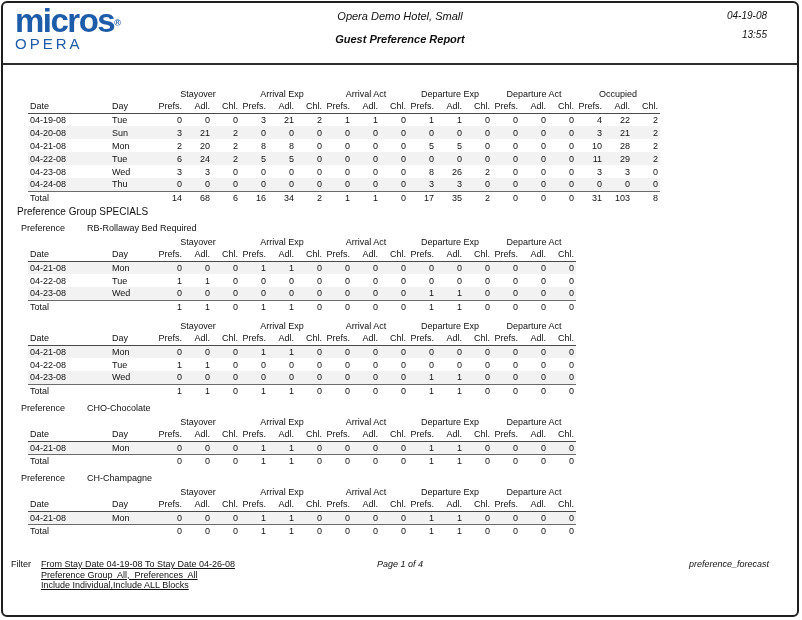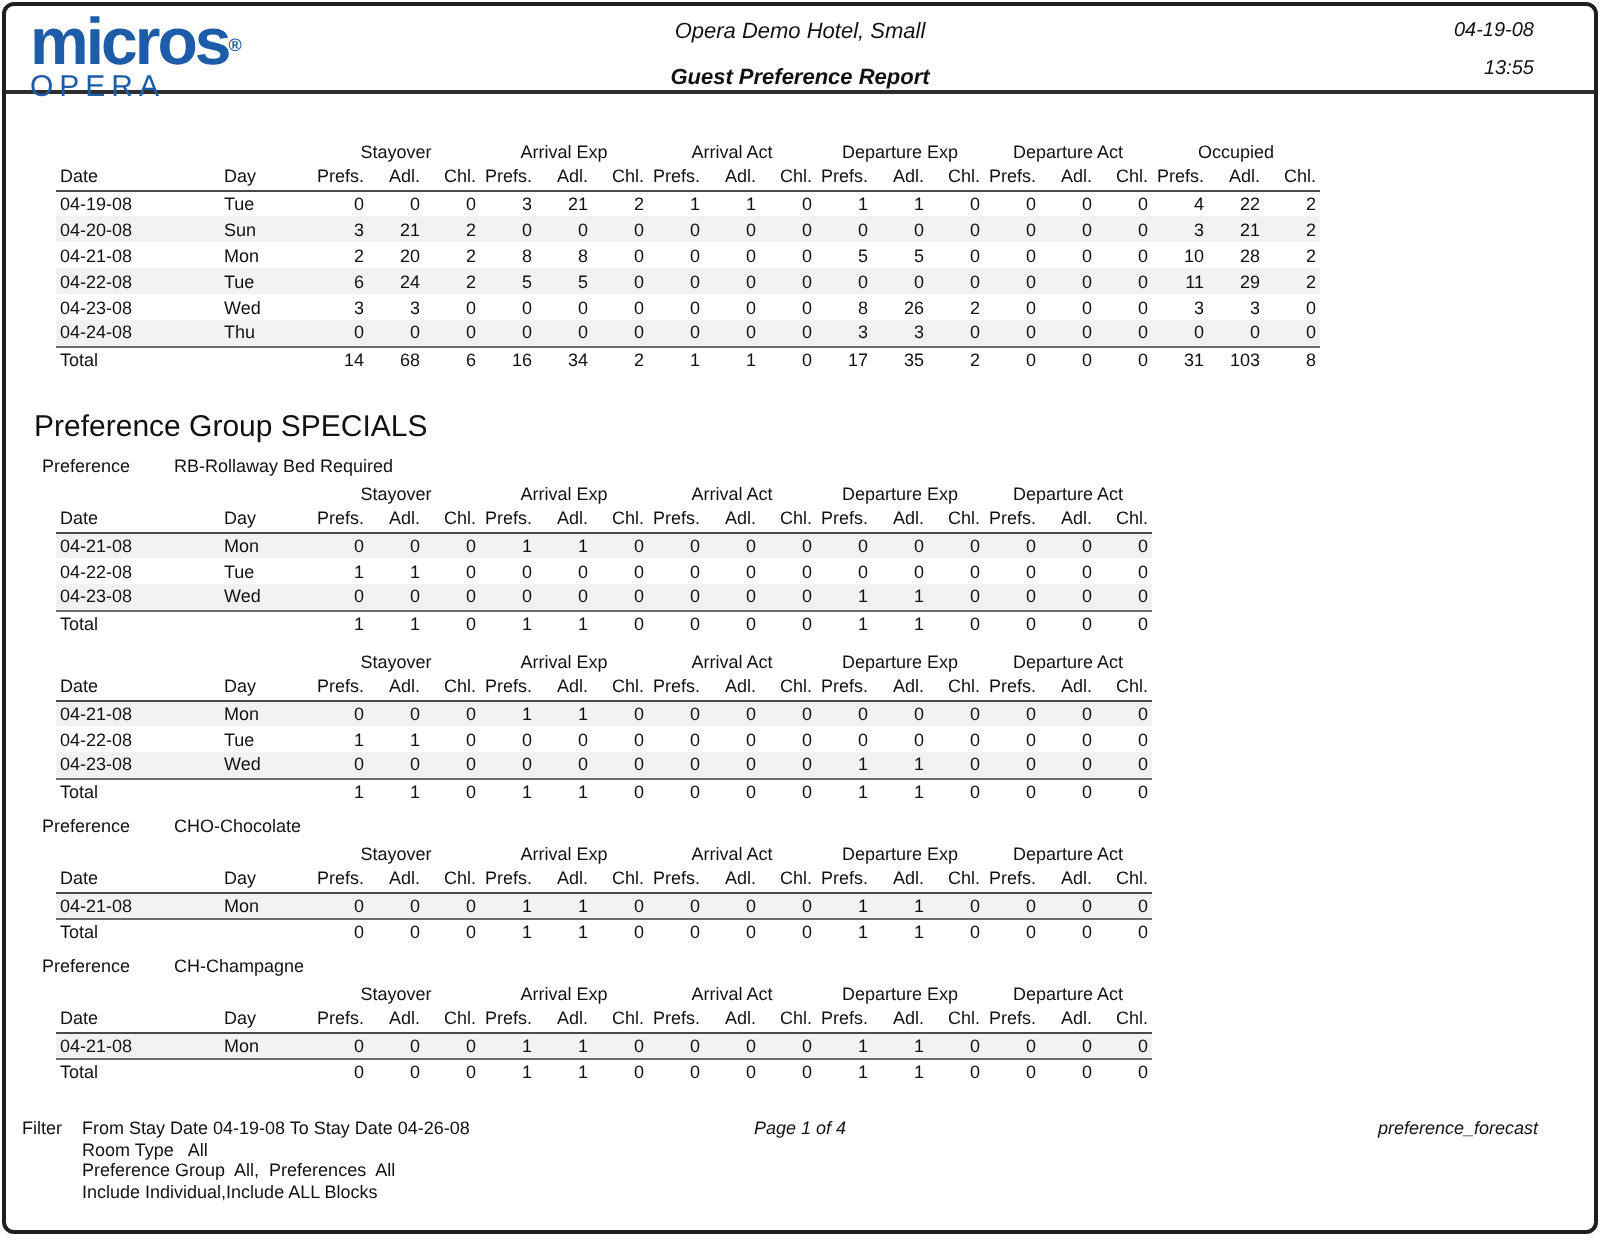--- a/index.html
+++ b/index.html
@@ -11,21 +11,21 @@
     width: 798px;
     height: 616px;
     margin: 1px;
     border: 2px solid #1f1f1f;
     border-radius: 6px;
     background: #fff;
     overflow: hidden;
   }
 
   
-  .hdr { position: relative; height: 44px; border-bottom: 2px solid #2e2e2e; }
+  .hdr { position: relative; height: 62px; border-bottom: 2px solid #2e2e2e; }
   .logo { position: absolute; left: 12px; top: 1px; color: var(--brand, #1d5ca8); line-height: 1; }
   .logo-brand { font-weight: bold; font-size: 33px; letter-spacing: -1.5px; }
   .logo-reg { font-size: 9px; font-weight: bold; vertical-align: super; }
   .logo-sub { font-size: 15px; letter-spacing: 3px; margin-top: -1px; }
   .hotel-name, .report-title {
     position: absolute; left: 150px; right: 150px; text-align: center;
     font-style: italic; font-size: 11px;
   }
   .hotel-name { top: 7px; }
   .report-title { top: 30px; font-weight: bold; }
@@ -43,31 +43,31 @@
     white-space: nowrap; overflow: hidden; vertical-align: middle;
   }
   table.rpt tr { height: 13px; }
   .grp { text-align: center; }
   tr.colhdr th { border-bottom: 1px solid #4a4a4a; }
   th.num, td.num { text-align: right; padding-right: 5px; }
   th.lft, td.lft { text-align: left; }
   tr.stripe td { background: var(--stripe, #f2f2f2); }
   tr.total td { border-top: 1px solid #6b6b6b; }
 
-  .section-label { font-size: 15px; margin-top: 19px; }
+  .section-label { font-size: 10px; margin-top: 2px; }
   .pref-block { margin-top: 6px; }
   .pref-line { font-size: 9px; margin-left: 4px; }
   .pref-lab { display: inline-block; width: 66px; }
   .pref-block .tbl { margin-top: 2px; }
 
   
   .footer { position: absolute; left: 0; right: 0; top: 556px; font-size: 9px; }
   .filter-label { position: absolute; left: 8px; top: 0; }
   .filter-lines { position: absolute; left: 38px; top: 0; }
-  .filter-line { white-space: pre; line-height: 10.5px; }
+  .filter-line { white-space: pre; line-height: 10.5px; text-decoration: underline; }
   .page-info { position: absolute; left: 50%; transform: translateX(-50%); top: 0; font-style: italic; }
   .report-id { position: absolute; right: 28px; top: 0; font-style: italic; }
 </style>
 </head>
 <body>
 
 <div class="page">
 
   <div class="hdr">
     <div class="logo">
@@ -763,21 +763,20 @@
             </table>
           </div>
         </div>
       </div>
   </div>
 
   <div class="footer">
     <div class="filter-label">Filter</div>
     <div class="filter-lines">
       <div class="filter-line">From Stay Date 04-19-08 To Stay Date 04-26-08</div>
-      <div class="filter-line">Room Type   All</div>
       <div class="filter-line">Preference Group  All,  Preferences  All</div>
       <div class="filter-line">Include Individual,Include ALL Blocks</div>
     </div>
     <div class="page-info">Page 1 of 4</div>
     <div class="report-id">preference_forecast</div>
   </div>
 
 </div>
 
 </body></html>

